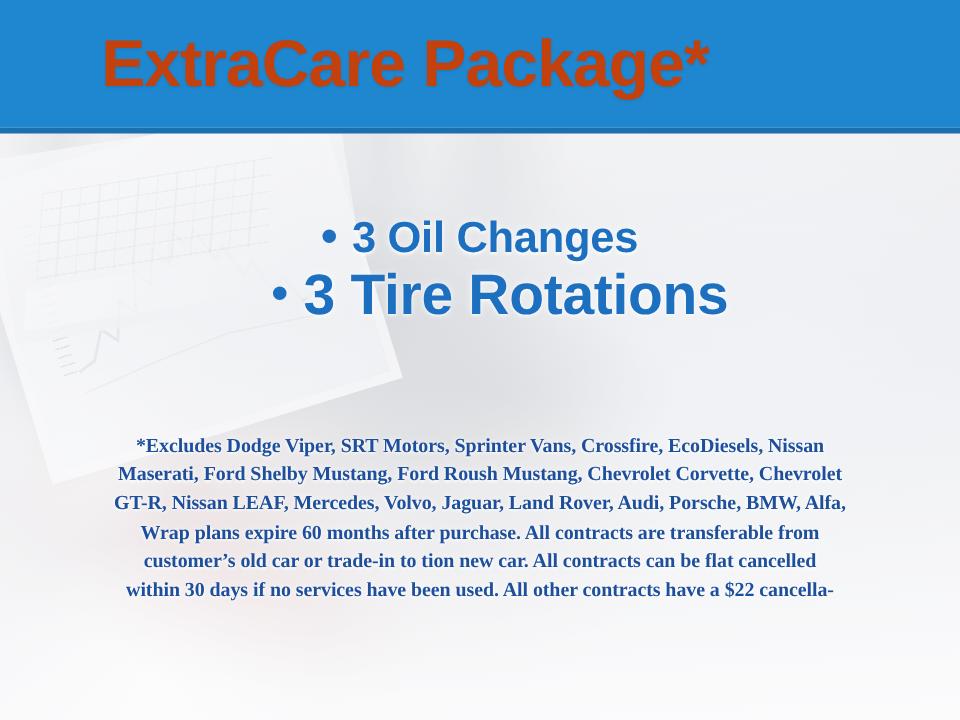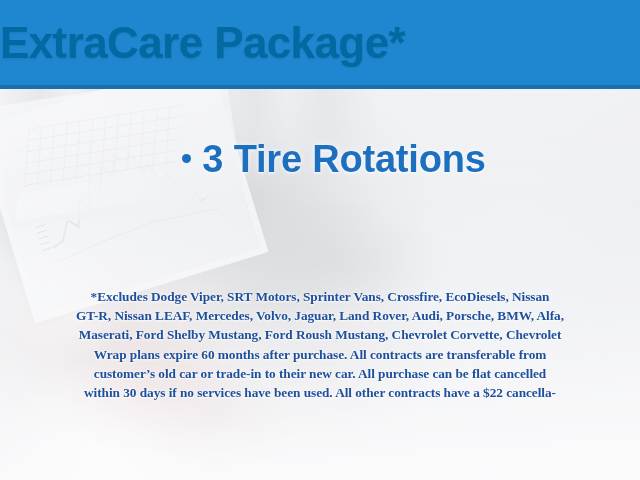--- a/index.html
+++ b/index.html
@@ -164,21 +164,22 @@
     top: 85px;
     width: 640px;
     height: 4px;
     background: #1a6fae;
   }
   .banner-title {
     position: absolute;
     left: 0;
     top: 16px;
     width: 540px;
-    color: #0369a1;
+    text-align: center;
+    color: #c2410c;
     font-size: 44px;
     font-weight: bold;
     letter-spacing: -0.6px;
     line-height: 54px;
     white-space: nowrap;
     text-shadow: 0 1px 2px rgba(10,60,100,.18);
   }
 
   
   .bullets {
@@ -260,25 +261,26 @@
 
     <div class="layer ph-veil"></div>
     <div class="layer ph-veil2"></div>
   </div>
 
   <div class="banner"></div>
   <div class="banner-rule"></div>
   <div class="banner-title">ExtraCare Package*</div>
 
   <ul class="bullets">
+    <li class="b1"><span class="dot"></span><span>3 Oil Changes</span></li>
     <li class="b2"><span class="dot"></span><span>3 Tire Rotations</span></li>
   </ul>
 
   <div class="disclaimer">
     <div class="dline">*Excludes Dodge Viper, SRT Motors, Sprinter Vans, Crossfire, EcoDiesels, Nissan</div>
+    <div class="dline">Maserati, Ford Shelby Mustang, Ford Roush Mustang, Chevrolet Corvette, Chevrolet</div>
     <div class="dline">GT-R, Nissan LEAF, Mercedes, Volvo, Jaguar, Land Rover, Audi, Porsche, BMW, Alfa,</div>
-    <div class="dline">Maserati, Ford Shelby Mustang, Ford Roush Mustang, Chevrolet Corvette, Chevrolet</div>
     <div class="dline">Wrap plans expire 60 months after purchase. All contracts are transferable from</div>
-    <div class="dline">customer’s old car or trade-in to their new car. All purchase can be flat cancelled</div>
+    <div class="dline">customer’s old car or trade-in to tion new car. All contracts can be flat cancelled</div>
     <div class="dline">within 30 days if no services have been used. All other contracts have a $22 cancella-</div>
   </div>
 
 </div>
 
 </body></html>

